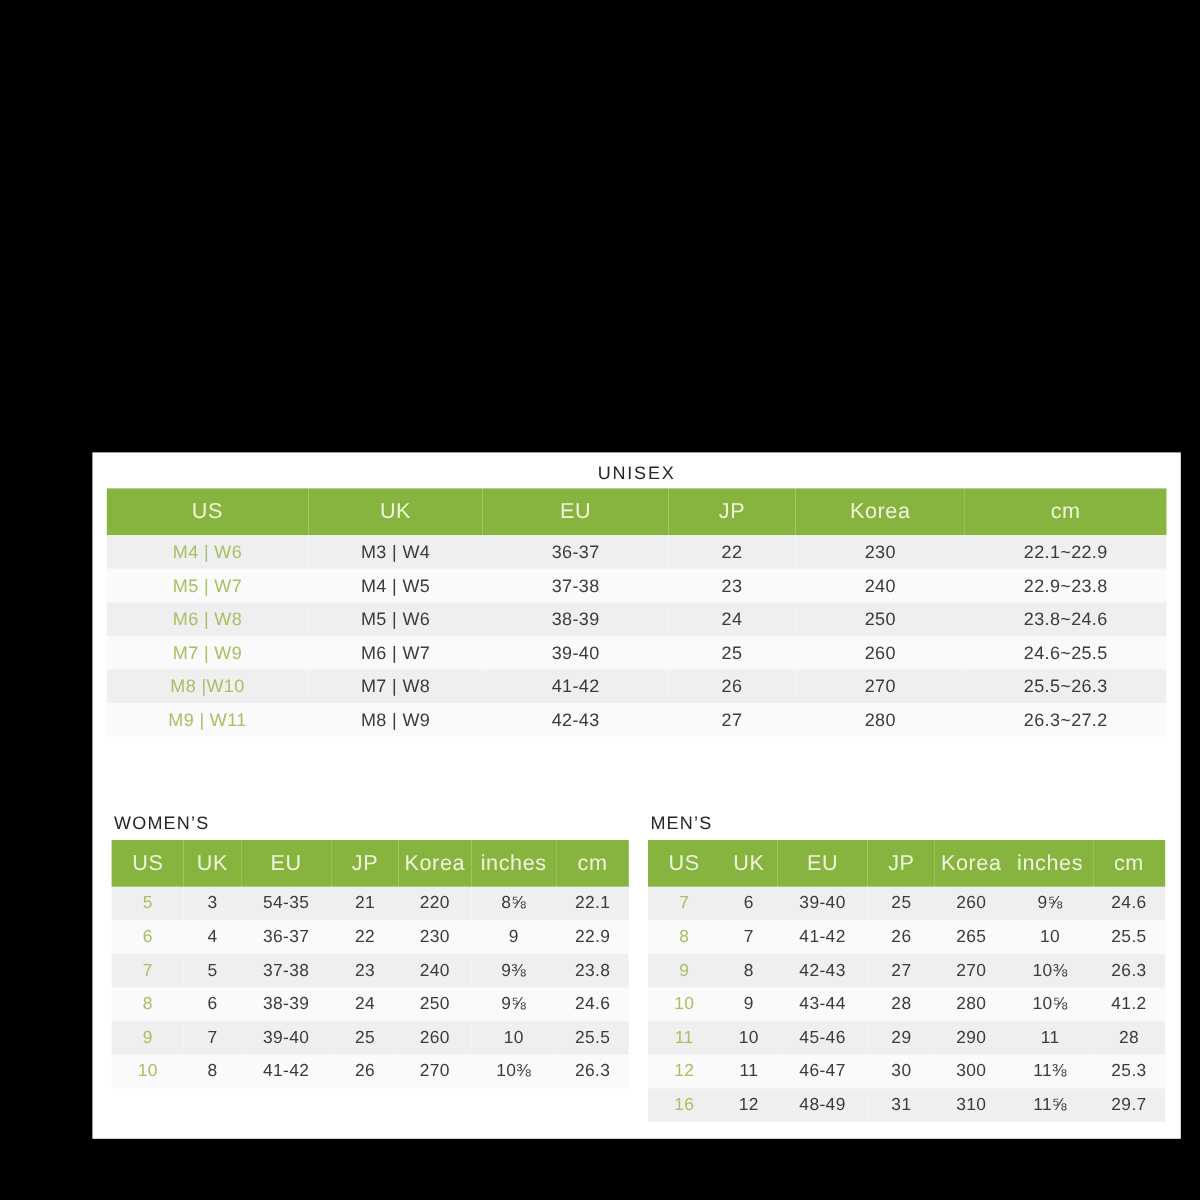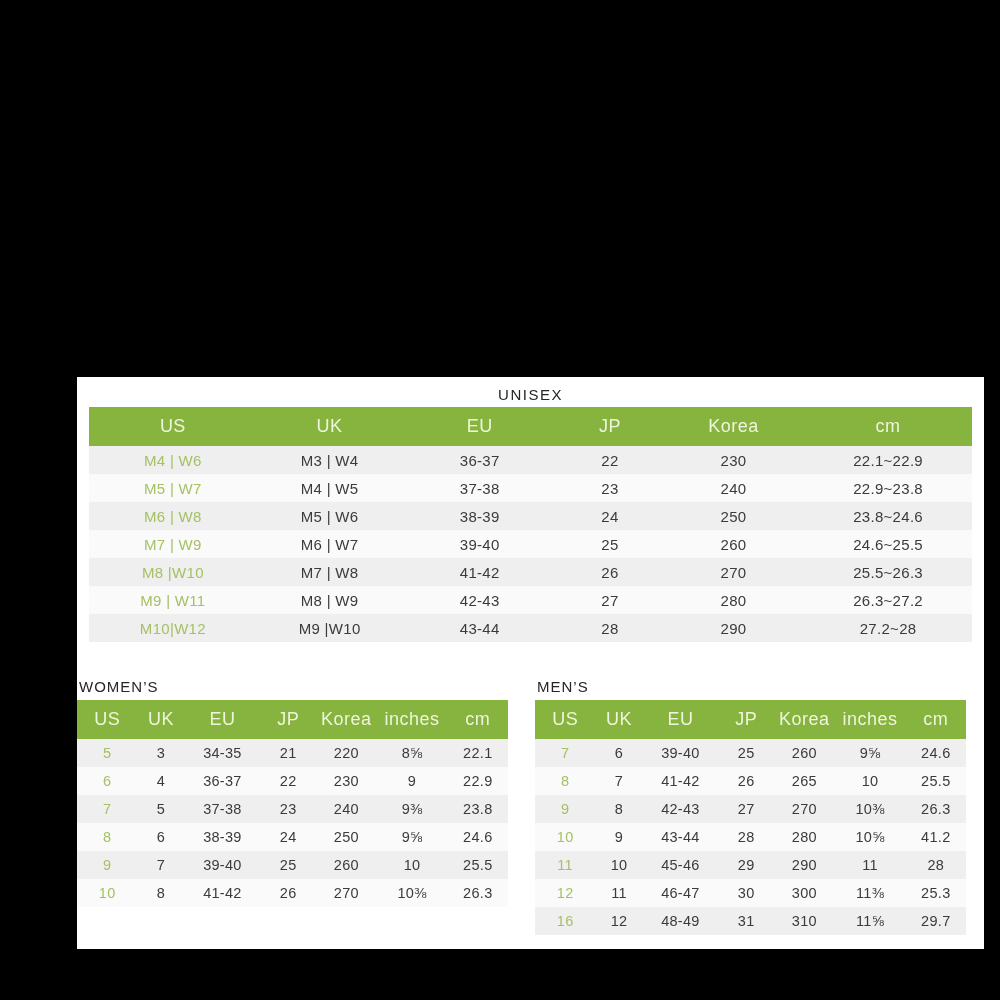--- a/index.html
+++ b/index.html
@@ -14,21 +14,21 @@
     position:absolute;left:45px;top:377px;width:907px;height:572px;
     background:var(--panel-bg,#fff);
   }
   .unisex-title{
     padding-top:6px;height:24px;line-height:24px;
     text-align:center;font-size:15px;font-weight:500;
     letter-spacing:1.5px;color:var(--title-text,#262626);
   }
   table{border-collapse:collapse;table-layout:fixed;}
   table.size-table{margin:0 12px;width:883px;}
-  .bottom{position:absolute;left:0;top:300px;display:flex;gap:27px;}
+  .bottom{position:absolute;left:16px;top:300px;display:flex;gap:16px;}
   .sub{width:431px;}
   .sub-title{
     height:23px;line-height:20px;font-size:15px;font-weight:500;
     letter-spacing:1px;color:var(--title-text,#262626);padding-left:2px;
   }
   .sub table{width:431px;margin:0;}
   thead th{
     height:39px;background:var(--header-green,#86b43f);
     color:var(--header-text,#eff5dc);
     font-size:18px;font-weight:400;letter-spacing:0.5px;
@@ -111,28 +111,20 @@
             <td>270</td>
             <td>25.5~26.3</td>
           </tr>
           <tr>
             <td>M9 | W11</td>
             <td>M8 | W9</td>
             <td>42-43</td>
             <td>27</td>
             <td>280</td>
             <td>26.3~27.2</td>
-          </tr>
-          <tr>
-            <td>M10|W12</td>
-            <td>M9 |W10</td>
-            <td>43-44</td>
-            <td>28</td>
-            <td>290</td>
-            <td>27.2~28</td>
           </tr>
         </tbody>
     </table>
 
     <div class="bottom">
 
       <div class="sub">
         <div class="sub-title">WOMEN’S</div>
         <table>
           <colgroup>
@@ -152,21 +144,21 @@
               <th>JP</th>
               <th>Korea</th>
               <th>inches</th>
               <th>cm</th>
             </tr>
           </thead>
           <tbody>
               <tr>
                 <td>5</td>
                 <td>3</td>
-                <td>34-35</td>
+                <td>54-35</td>
                 <td>21</td>
                 <td>220</td>
                 <td>8⅝</td>
                 <td>22.1</td>
               </tr>
               <tr>
                 <td>6</td>
                 <td>4</td>
                 <td>36-37</td>
                 <td>22</td>

